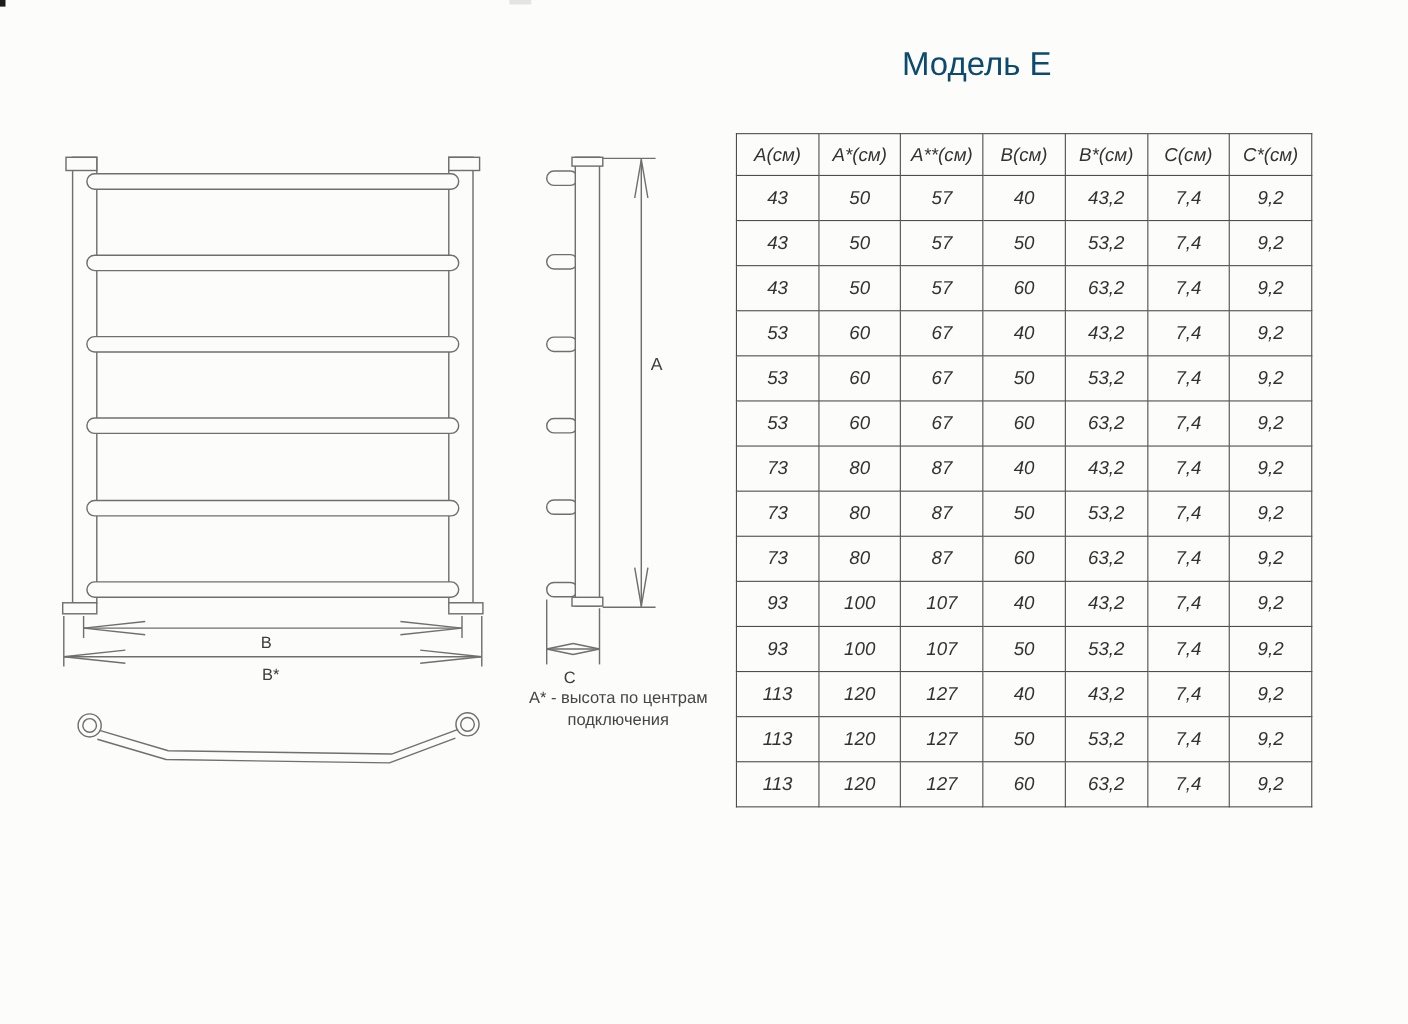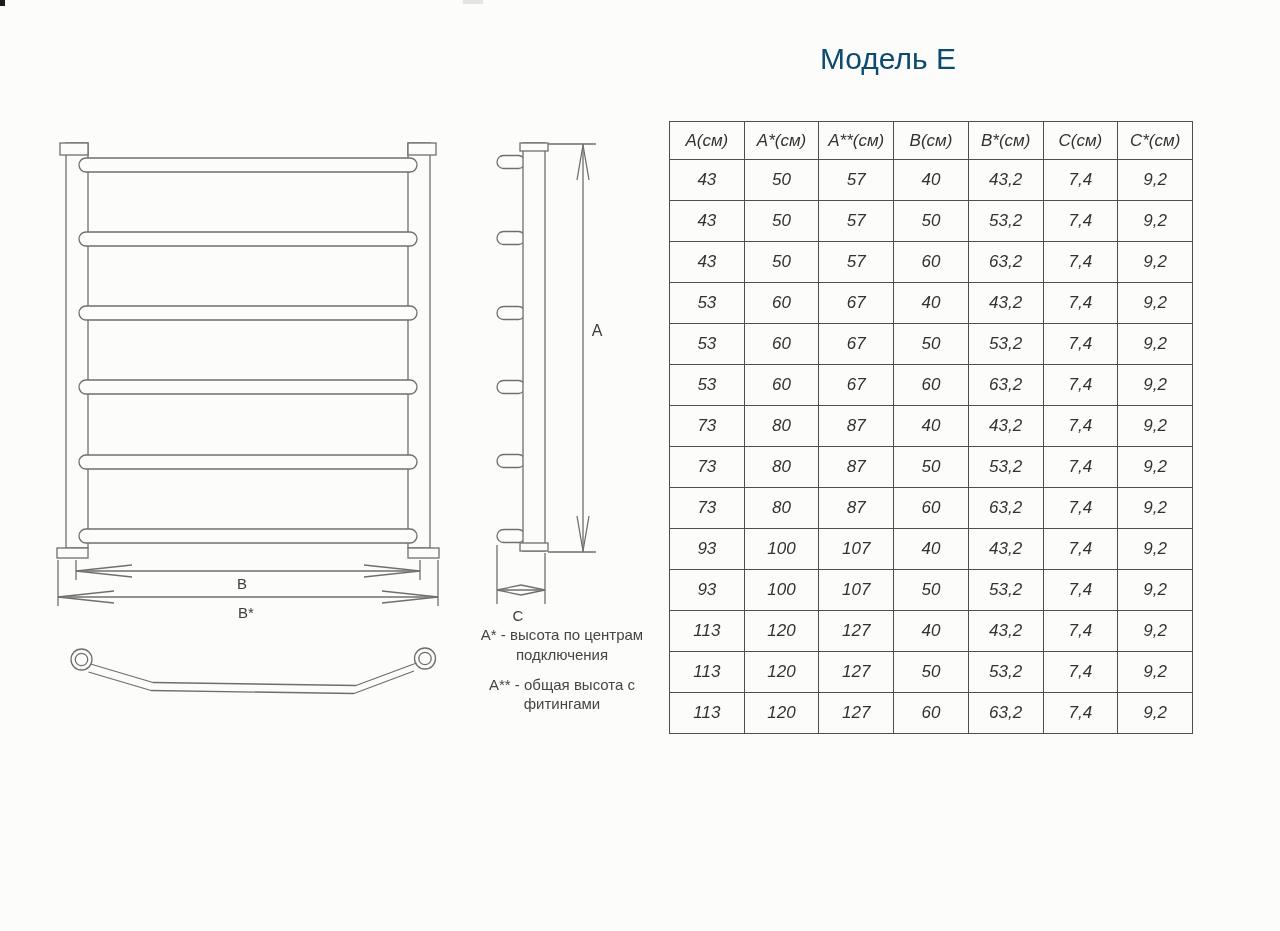--- a/index.html
+++ b/index.html
@@ -143,21 +143,20 @@
       <line x1="545" y1="553" x2="545" y2="604"></line>
       <line x1="497" y1="590" x2="545" y2="590"></line>
       <path d="M497,590 L521,585 M497,590 L521,595"></path>
       <path d="M545,590 L521,585 M545,590 L521,595"></path>
       <text x="518" y="621" text-anchor="middle" fill="#3d3d3d" stroke="none" font-size="15">С</text>
     </g>
   </svg>
 
   <div class="legend">
     <div class="legend-item">А* - высота по центрам подключения</div>
-    <div class="legend-item">А** - общая высота с фитингами</div>
   </div>
 
   <table class="dims-table">
     <thead>
         <tr>
           <th>А(см)</th>
           <th>А*(см)</th>
           <th>А**(см)</th>
           <th>В(см)</th>
           <th>В*(см)</th>

